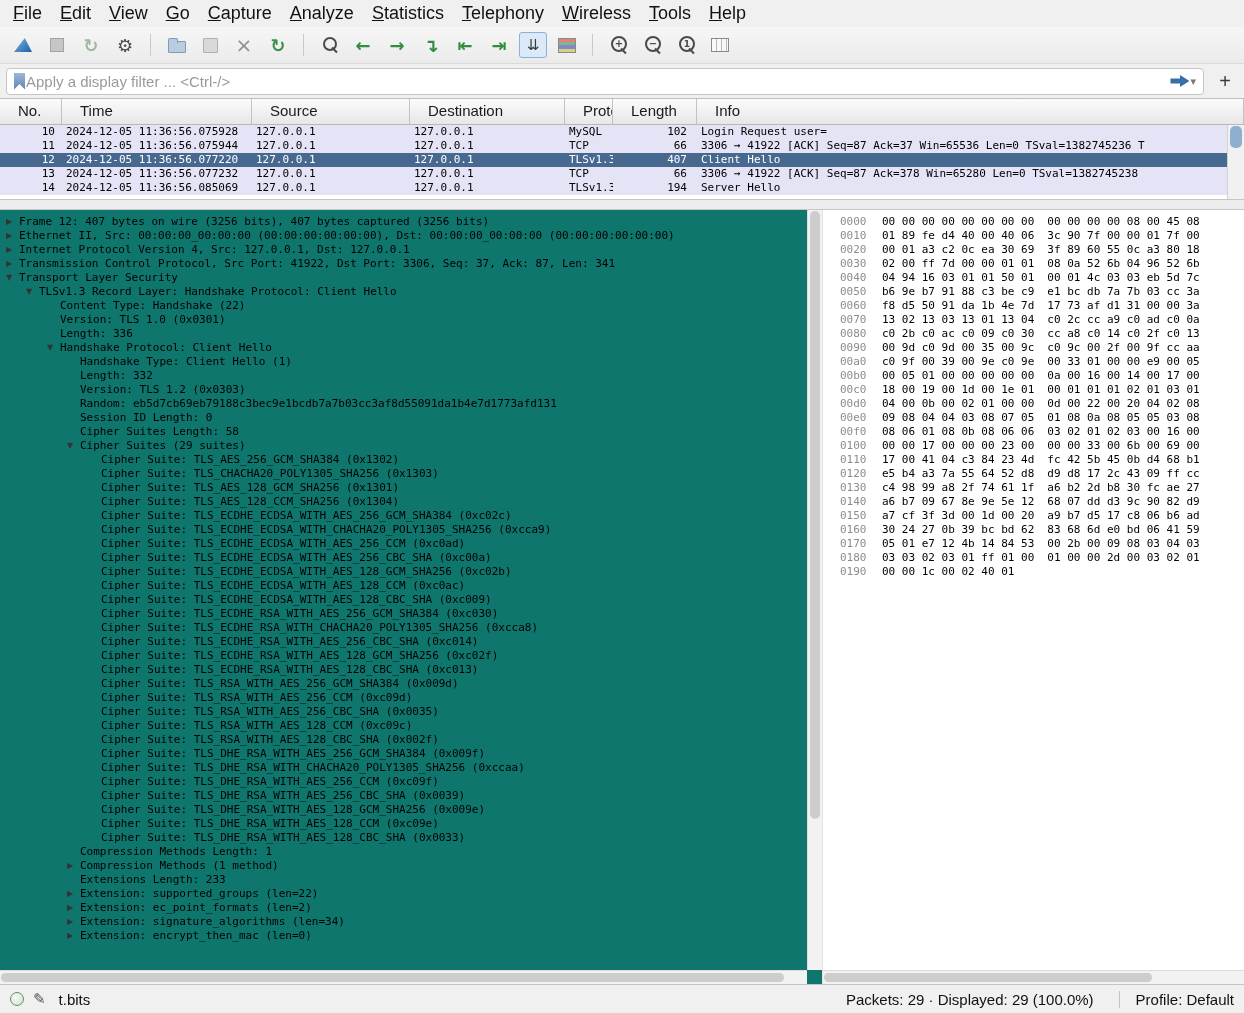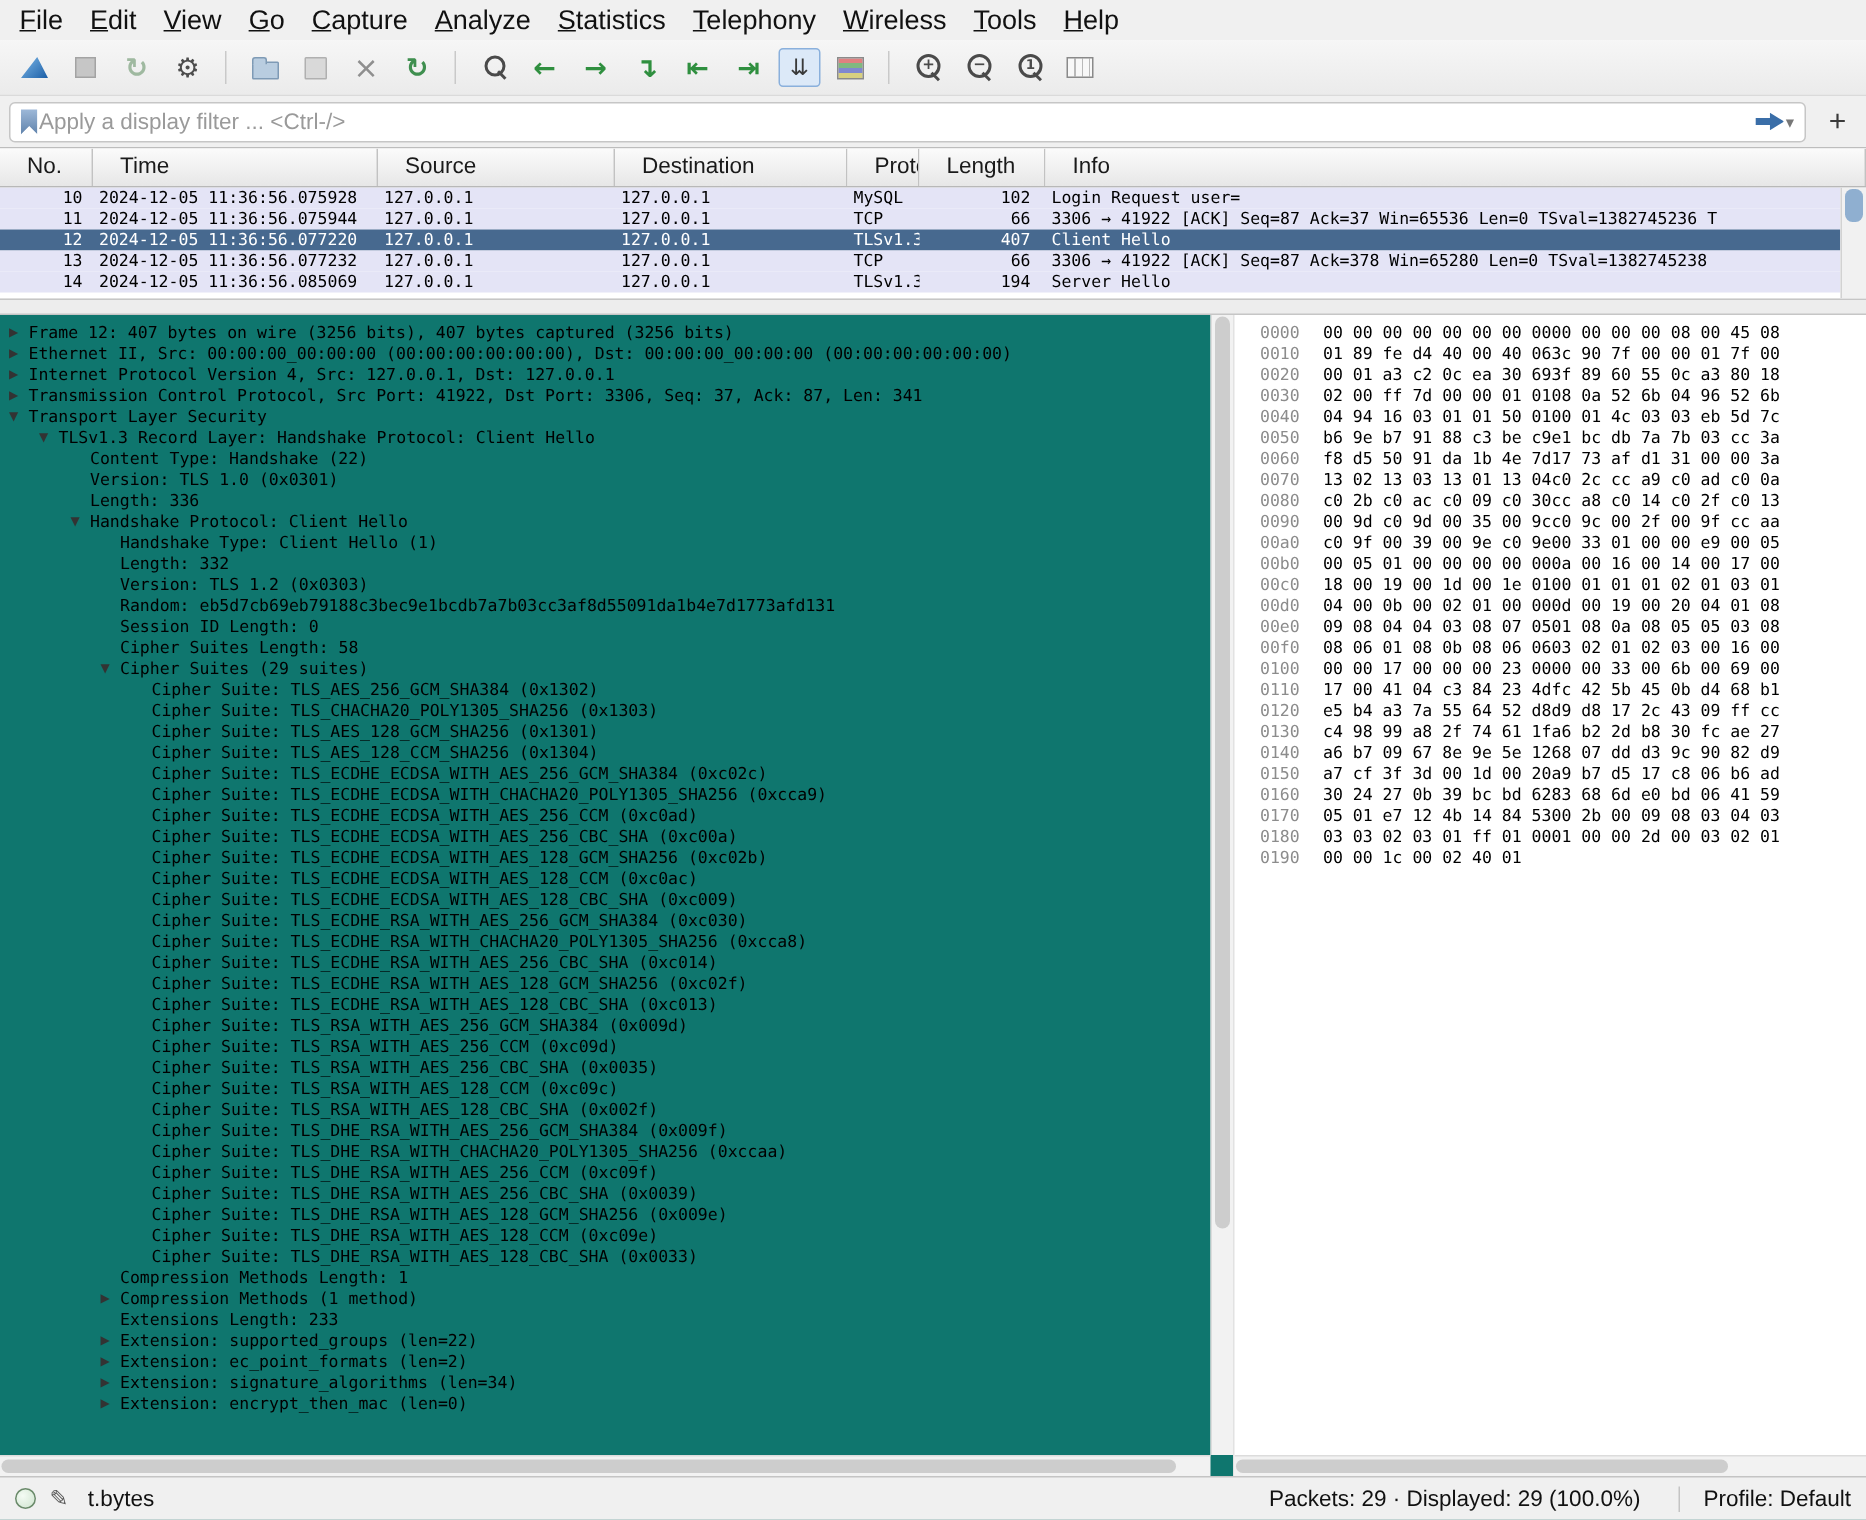--- a/index.html
+++ b/index.html
@@ -103,21 +103,21 @@
   .hscroll{position:absolute;left:0;bottom:0;height:14px;background:#f2f2f2;border-top:1px solid #dcdcdc}
   .details-pane .hscroll{right:15px}
   .hex-pane .hscroll{right:0}
   .hscroll .thumb{position:absolute;top:2px;left:1px;bottom:2px;background:#cdcdcd;border-radius:5px}
   .hex-pane{flex:1;position:relative;background:#fff;overflow:hidden;border-left:1px solid #e2e2e2}
   .hexlines{position:absolute;top:0;left:0;right:0;bottom:14px;overflow:hidden;padding:5px 0 0 17px;
             font:11px/14px "DejaVu Sans Mono",monospace;color:#000;white-space:nowrap}
   .hex-row{height:14px}
   .hex-off{display:inline-block;width:34px;color:#8c8c8c}
   .hex-h1{display:inline-block;margin-left:8px}
-  .hex-h2{display:inline-block;}
+  .hex-h2{display:inline-block;margin-left:13px}
 
   
   .statusbar{height:29px;flex:0 0 29px;display:flex;align-items:center;background:#f0f0f0;border-top:1px solid #c4c4c4;padding:0 10px;font-size:15px;gap:9px}
   .sb-expert{width:14px;height:14px;border-radius:50%;border:1px solid #6a8a6a;background:radial-gradient(circle at 35% 35%,#f4fbf4,#cfe4cf)}
   .sb-comment{font-family:"DejaVu Sans",sans-serif;color:#555;font-size:15px}
   .sb-comment::before{content:"✎"}
   .sb-file{margin-left:4px;color:#111}
   .sb-packets{margin-left:auto;color:#111}
   .sb-profile{border-left:1px solid #c4c4c4;padding-left:16px;margin-left:16px;color:#111}
 </style>
@@ -452,21 +452,21 @@
           <div class="hex-row">
           <span class="hex-off">00a0</span><span class="hex-h1">c0 9f 00 39 00 9e c0 9e</span><span class="hex-h2">00 33 01 00 00 e9 00 05</span>
         </div>
           <div class="hex-row">
           <span class="hex-off">00b0</span><span class="hex-h1">00 05 01 00 00 00 00 00</span><span class="hex-h2">0a 00 16 00 14 00 17 00</span>
         </div>
           <div class="hex-row">
           <span class="hex-off">00c0</span><span class="hex-h1">18 00 19 00 1d 00 1e 01</span><span class="hex-h2">00 01 01 01 02 01 03 01</span>
         </div>
           <div class="hex-row">
-          <span class="hex-off">00d0</span><span class="hex-h1">04 00 0b 00 02 01 00 00</span><span class="hex-h2">0d 00 19 00 20 04 01 08</span>
+          <span class="hex-off">00d0</span><span class="hex-h1">04 00 0b 00 02 01 00 00</span><span class="hex-h2">0d 00 22 00 20 04 02 08</span>
         </div>
           <div class="hex-row">
           <span class="hex-off">00e0</span><span class="hex-h1">09 08 04 04 03 08 07 05</span><span class="hex-h2">01 08 0a 08 05 05 03 08</span>
         </div>
           <div class="hex-row">
           <span class="hex-off">00f0</span><span class="hex-h1">08 06 01 08 0b 08 06 06</span><span class="hex-h2">03 02 01 02 03 00 16 00</span>
         </div>
           <div class="hex-row">
           <span class="hex-off">0100</span><span class="hex-h1">00 00 17 00 00 00 23 00</span><span class="hex-h2">00 00 33 00 6b 00 69 00</span>
         </div>
@@ -501,18 +501,18 @@
       <div class="hscroll">
         <div class="thumb" style="width:78%"></div>
       </div>
     </div>
 
   </div>
 
   <div class="statusbar">
     <span class="sb-expert"></span>
     <span class="sb-comment"></span>
-    <span class="sb-file">t.bytes</span>
+    <span class="sb-file">t.bits</span>
     <span class="sb-packets">Packets: 29 · Displayed: 29 (100.0%)</span>
     <span class="sb-profile">Profile: Default</span>
   </div>
 
 </div>
 
 </body></html>

